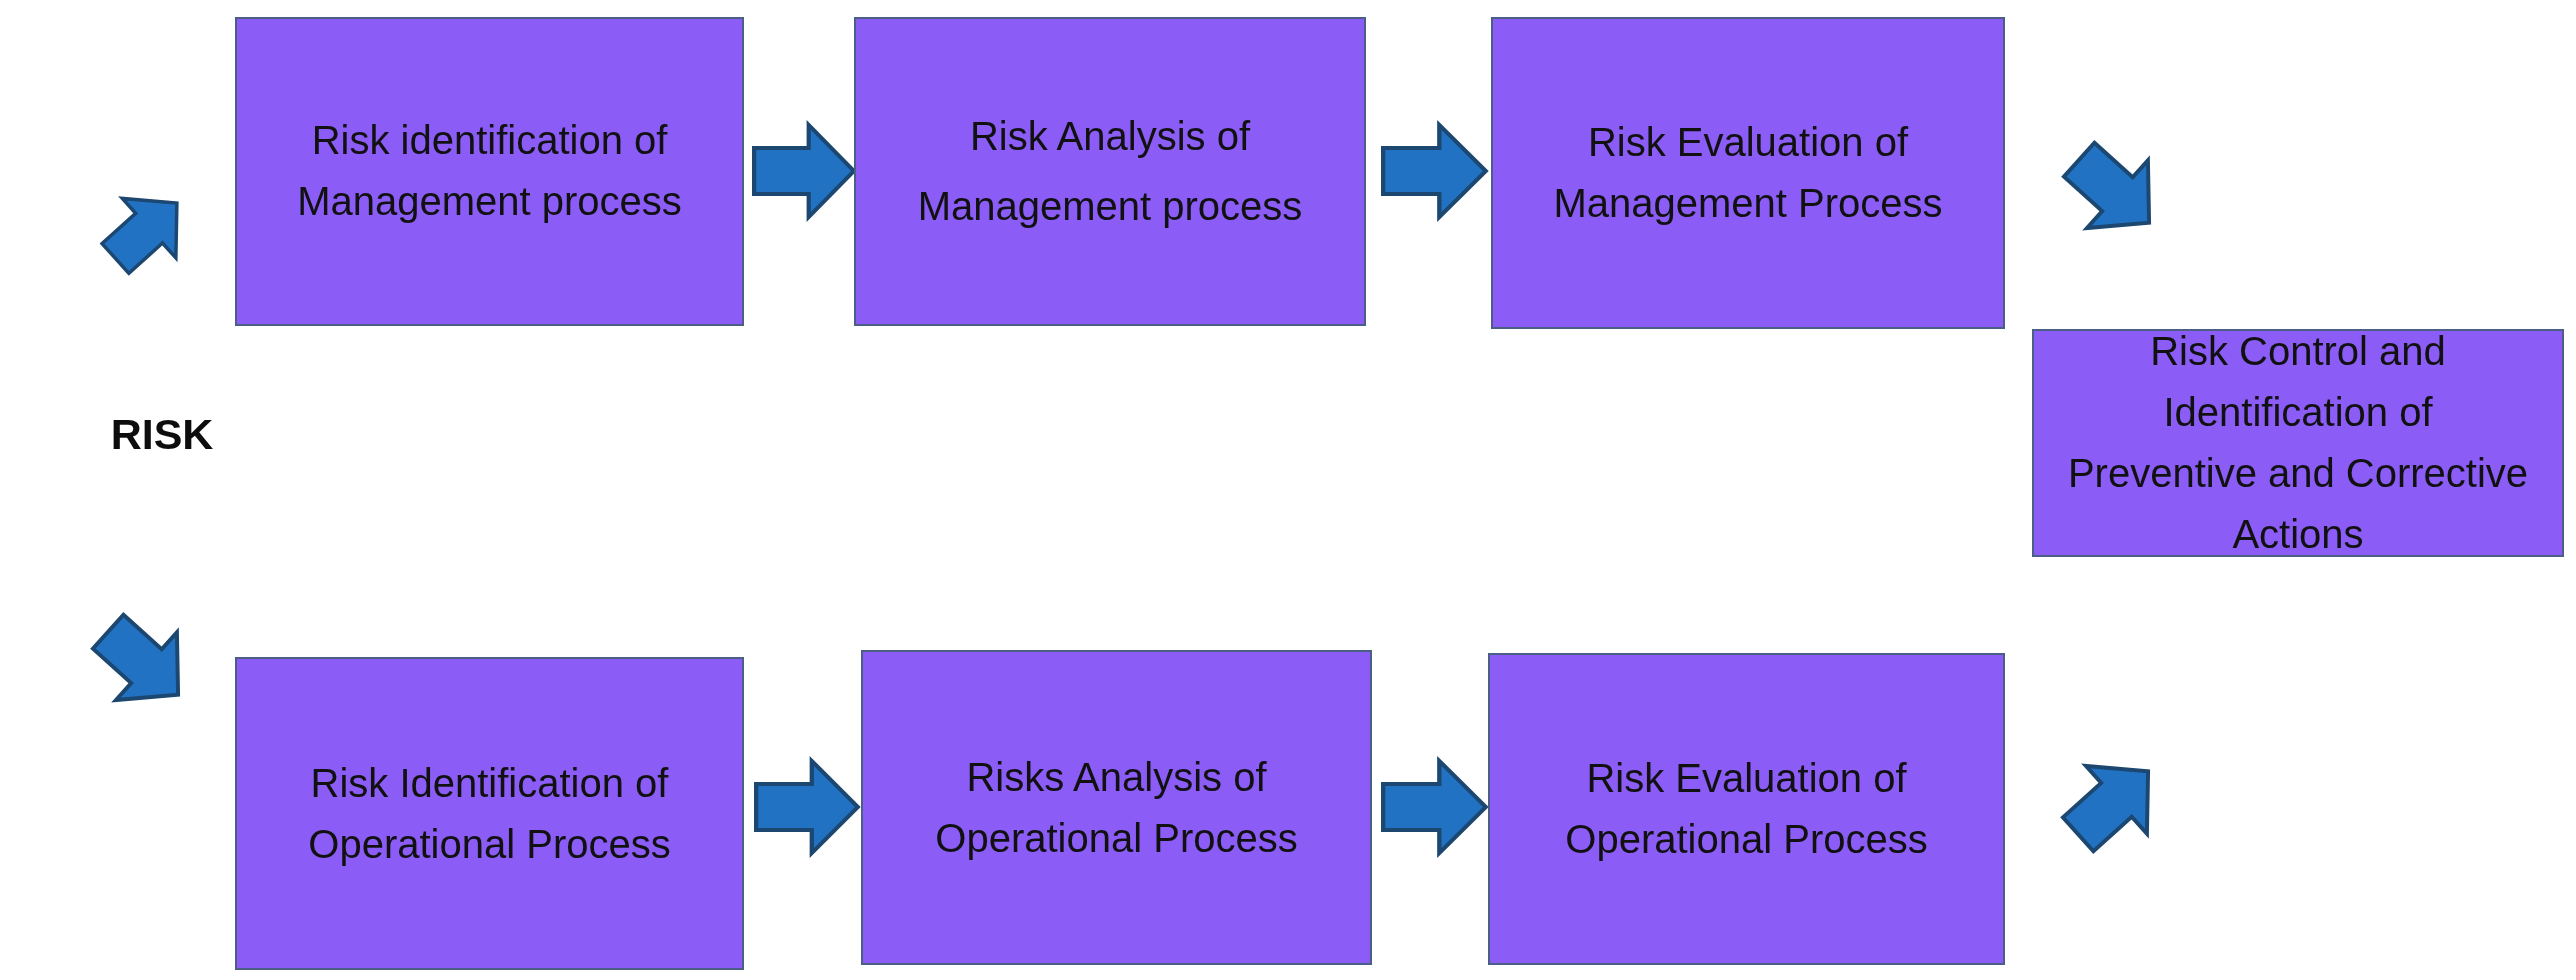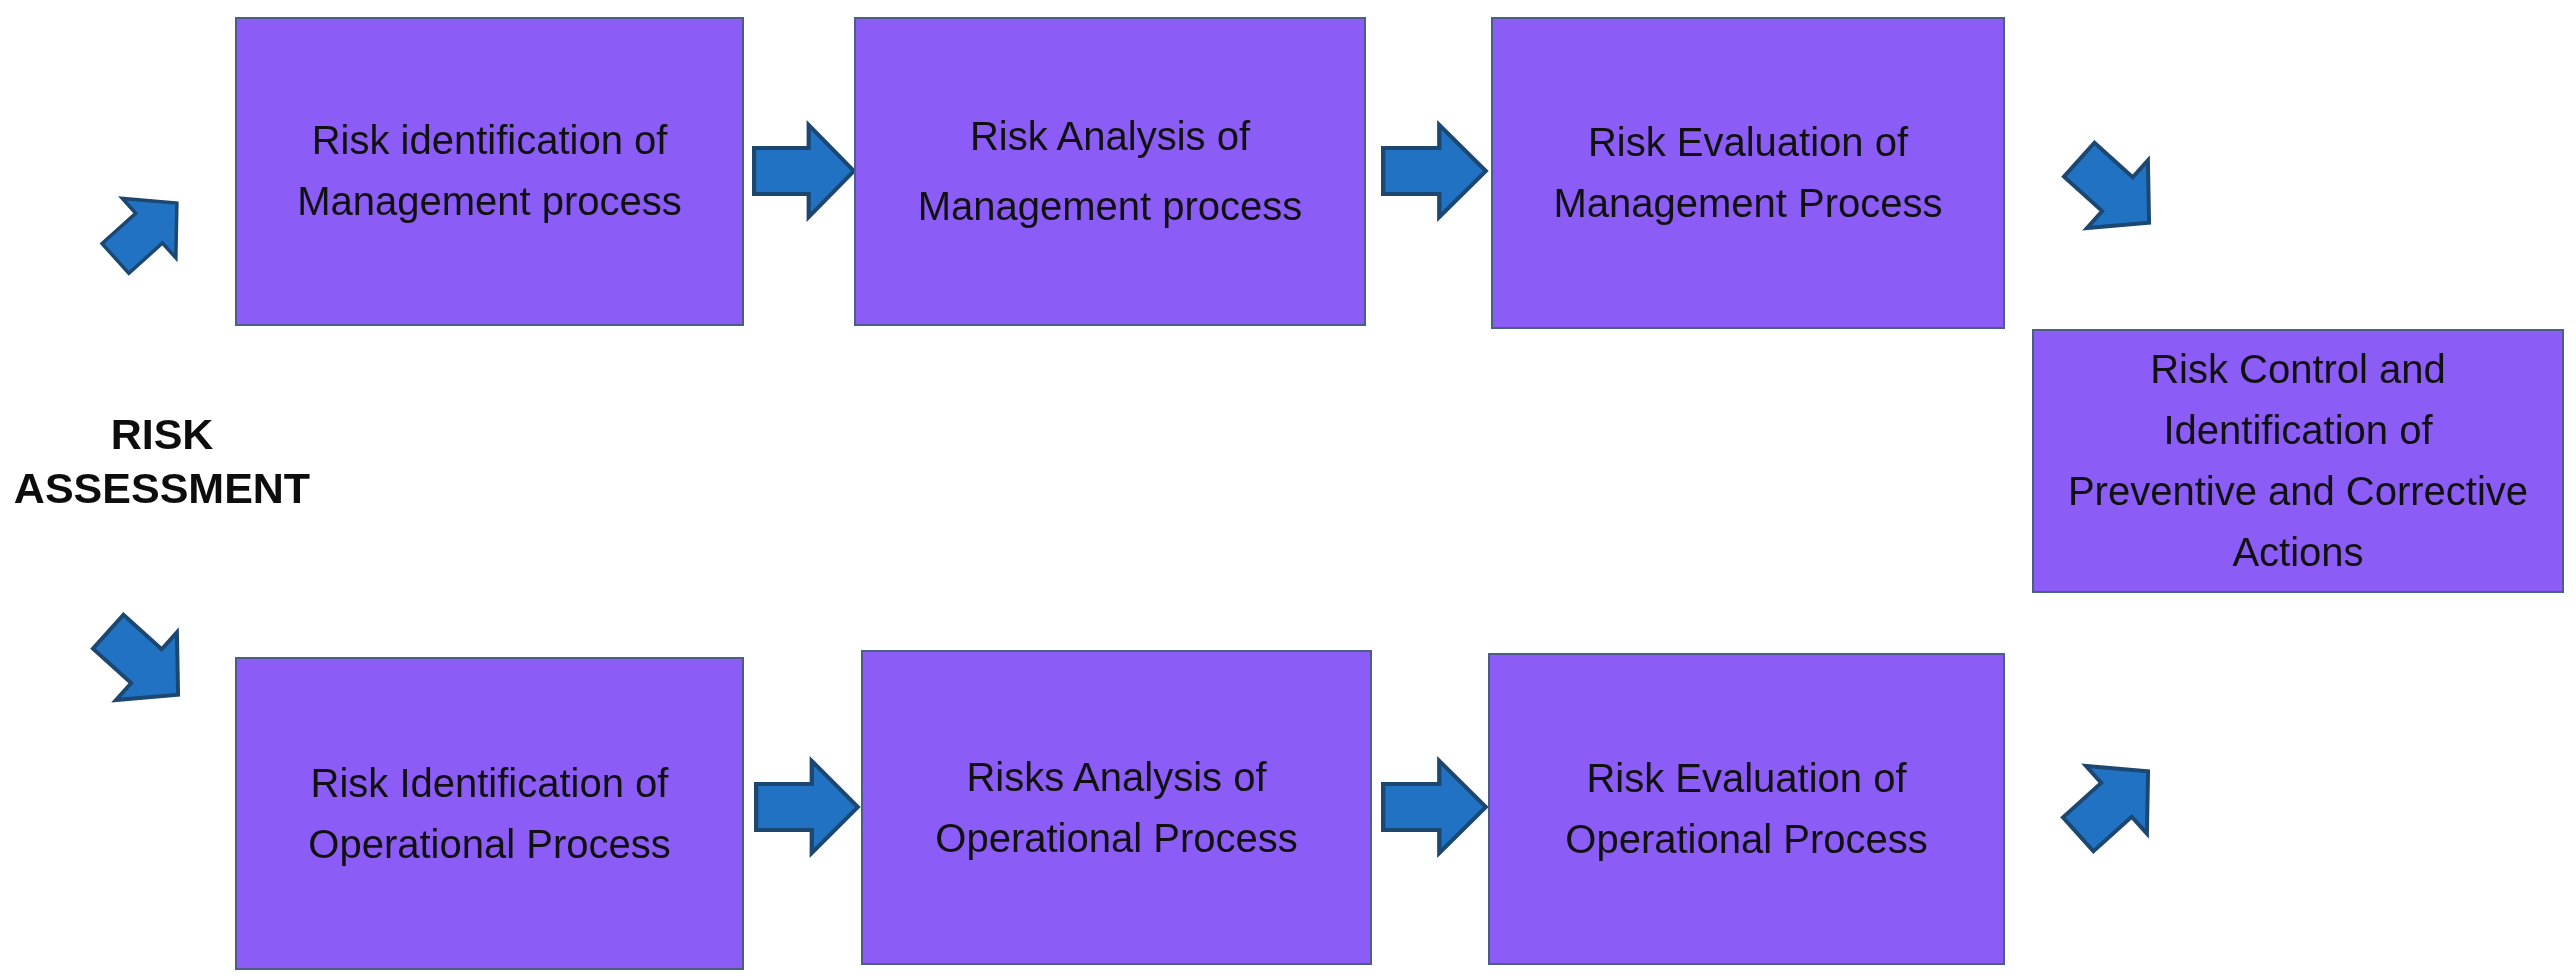--- a/index.html
+++ b/index.html
@@ -62,21 +62,20 @@
   .arrow.ne { transform: rotate(-42deg); }
   .arrow.se { transform: rotate(42deg); }
 </style>
 </head>
 <body>
 
 <div class="canvas">
 
   <div class="assessment-label">
     <div class="line">RISK</div>
-    <div class="line">ASSESSMENT</div>
   </div>
 
   <div class="arrow ne" style="left:103px; top:187px; width:87px; height:87px;">
     <svg viewBox="0 0 100 100" preserveAspectRatio="none" aria-hidden="true">
       <path d="M2,27 L54,27 L54,4 L97,50 L54,96 L54,73 L2,73 Z"></path>
     </svg>
   </div>
 
   <div class="arrow se" style="left:94px; top:614px; width:99px; height:99px;">
     <svg viewBox="0 0 100 100" preserveAspectRatio="none" aria-hidden="true">
@@ -110,21 +109,21 @@
     <div class="line">Risk Evaluation of</div>
     <div class="line">Management Process</div>
   </div>
 
   <div class="arrow se" style="left:2065px; top:142px; width:99px; height:99px;">
     <svg viewBox="0 0 100 100" preserveAspectRatio="none" aria-hidden="true">
       <path d="M2,27 L54,27 L54,4 L97,50 L54,96 L54,73 L2,73 Z"></path>
     </svg>
   </div>
 
-  <div class="box" style="left:2032px; top:329px; width:532px; height:264px;">
+  <div class="box" style="left:2032px; top:329px; width:532px; height:228px;">
     <div class="line">Risk Control and</div>
     <div class="line">Identification of</div>
     <div class="line">Preventive and Corrective</div>
     <div class="line">Actions</div>
   </div>
 
   <div class="box" style="left:235px; top:657px; width:509px; height:313px;">
     <div class="line">Risk Identification of</div>
     <div class="line">Operational Process</div>
   </div>

